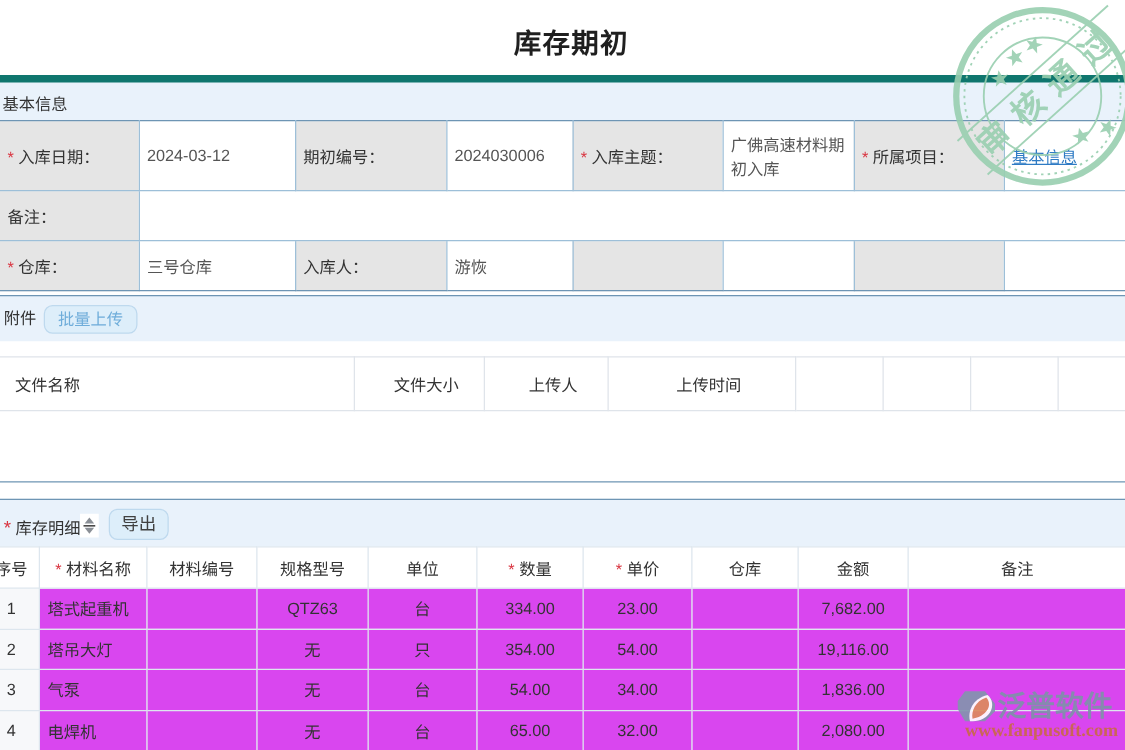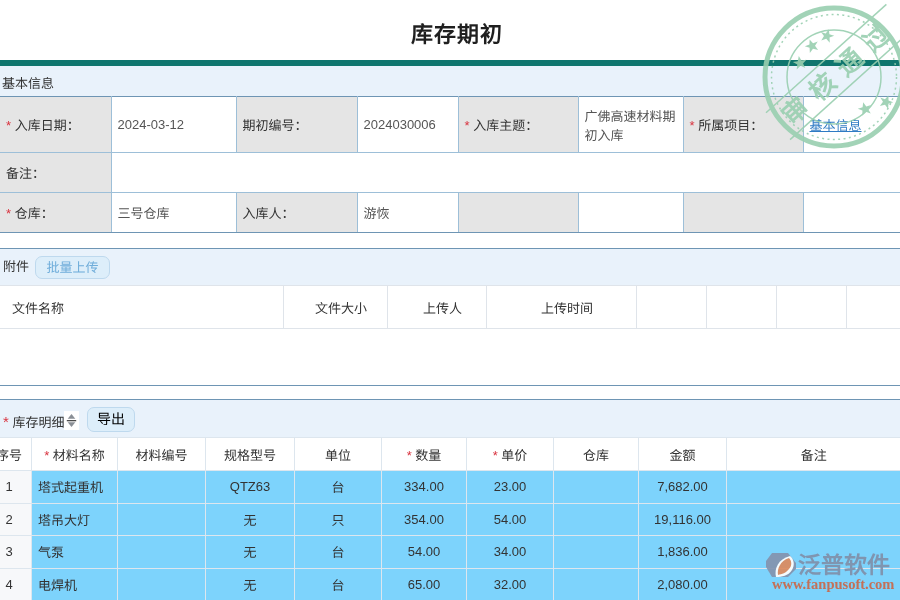--- a/index.html
+++ b/index.html
@@ -24,28 +24,28 @@
   a.lnk { color:#2f7bc4; text-decoration:underline; }
 
   
   table.attach { position:absolute; left:0; top:285px; width:900px; border-collapse:collapse; table-layout:fixed; }
   table.attach td { border:1px solid #dfe4ea; height:43px; font-size:13px; color:#333; text-align:center; background:#fff;padding-left:12px; }
   table.attach td:first-child { text-align:left; padding-left:12px; border-left:none; }
   table.attach td:last-child { border-right:none; }
 
   
   table.detail { position:absolute; left:-14px; top:437px; width:914px; border-collapse:collapse; table-layout:fixed; }
-  table.detail td { border:1px solid #dde6ee; font-size:13px; color:#333; text-align:center; height:32.5px; background:#7dd3fc; }
+  table.detail td { border:1px solid #dde6ee; font-size:13px; color:#333; text-align:center; height:32.5px; background:#d946ef; }
   table.detail tr.hd td { height:33px; color:#333; background:#fff; }
   table.detail td.num { background:#f7f8fa; }
   table.detail td.name { text-align:left; padding-left:6px; }
   table.detail tr td:last-child { border-right:none; }
 
   .btn { display:inline-block; background:#ddeefa; border:1px solid #bed9ee; border-radius:5px;
-         color:#000000; text-align:center; }
+         color:#404040; text-align:center; }
 </style>
 </head>
 <body>
 <div class="page">
   <h1 class="title">库存期初</h1>
 
   <div class="bar" style="top:60px; height:37px; border-top:6px solid #0f766e; line-height:36px; padding-left:2px;">基本信息</div>
   <table class="form">
     <colgroup>
       <col style="width:111px">
@@ -78,21 +78,21 @@
       <td class="lb">入库人：</td>
       <td class="vl">游恢</td>
       <td class="lb"></td>
       <td class="vl"></td>
       <td class="lb"></td>
       <td class="vl"></td>
     </tr>
   </tbody>
     </table>
 
-  <div class="bar" style="top:248px; height:37px; border-top:1px solid #6e95b4; line-height:36px; padding-left:3px;">
+  <div class="bar" style="top:236px; height:37px; border-top:1px solid #6e95b4; line-height:36px; padding-left:3px;">
     附件
     <span class="btn" style="position:absolute; left:35px; top:7px; width:75px; height:23px; line-height:21px; font-size:13px; color:#6fadda; border-radius:7px;">批量上传</span>
   </div>
   <table class="attach">
     <colgroup>
       <col style="width:283px">
         <col style="width:104px">
         <col style="width:99px">
         <col style="width:150px">
       <col style="width:70px">

